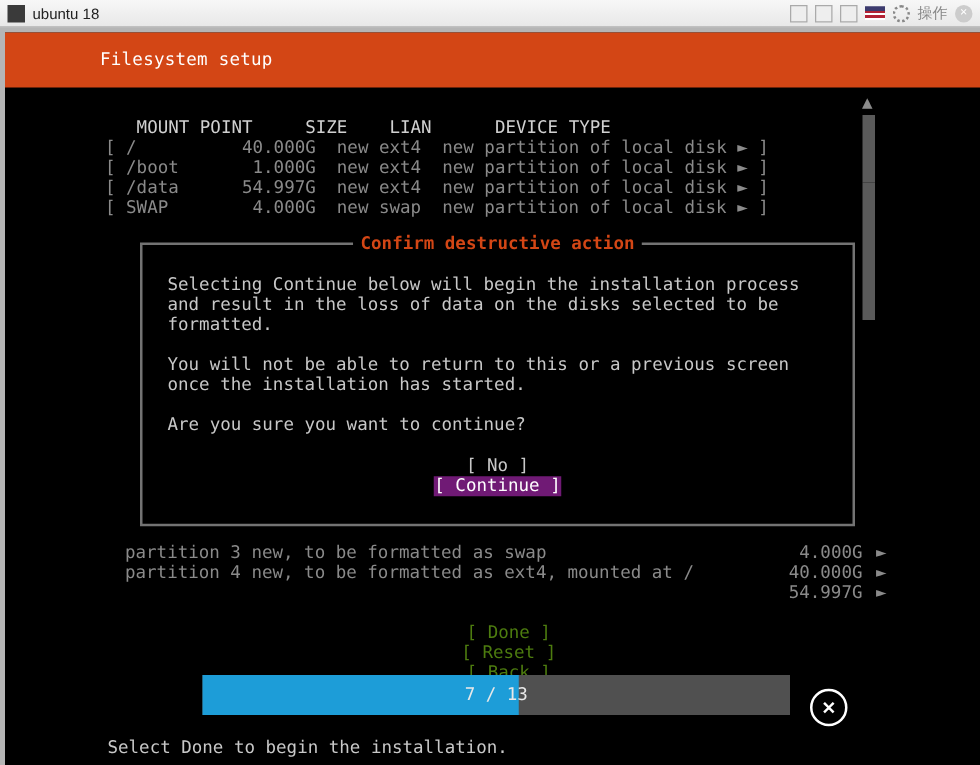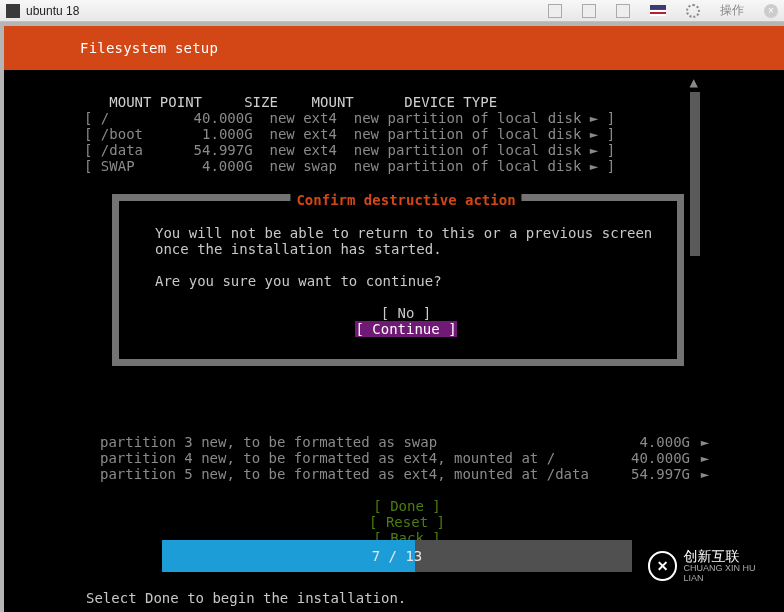--- a/index.html
+++ b/index.html
@@ -25,21 +25,21 @@
   }
   .titlebar .vm-icon {
     width: 14px;
     height: 14px;
     background: #3a3a3a;
     margin-right: 6px;
   }
   .titlebar-right {
     margin-left: auto;
     display: flex;
-    gap: 20px;
+    gap: 6px;
     align-items: center;
     color: #888;
   }
   .tb-ic { width:14px; height:14px; border:1px solid #aaa; background:#eee; }
   .tb-flag { width:16px; height:11px; background: linear-gradient(to bottom, #3c3b6e 0 33%, #b22234 33% 50%, #fff 50% 66%, #b22234 66% 83%, #fff 83% 100%); }
   .tb-gear { width:14px; height:14px; border-radius:50%; border:2px dotted #888; }
   .tb-close { width:14px; height:14px; border-radius:50%; background:#ccc; color:#fff; font-size:10px; line-height:14px; text-align:center; }
 
   .console {
     width: 780px;
@@ -76,23 +76,23 @@
     right: 86px;
     top: 4px;
     color: #8a8a8a;
   }
 
   .modal {
     position: absolute;
     left: 108px;
     top: 168px;
     width: 572px;
-    border: 7px solid #737373;
+    border: 2px solid #737373;
     background: #000;
-    padding: 0 0 14px 16px;
+    padding: 0 0 14px 0;
   }
   .modal-title-row {
     position: relative;
     height: 0;
   }
   .modal-title {
     position: absolute;
     left: 50%;
     transform: translateX(-50%);
     top: -9px;
@@ -234,38 +234,39 @@
 
 <div class="console">
 
   <div class="header-bar">
     <span>Filesystem setup</span>
   </div>
 
   <div class="content">
     <div class="scroll-up">▲</div>
 
-    <div class="table"><span class="thead">   <span>MOUNT POINT</span>     <span>SIZE</span>    <span>MOUNT</span>      <span>DEVICE TYPE</span></span>
+    <div class="table"><span class="thead">   <span>MOUNT POINT</span>     <span>SIZE</span>    <span>LIAN</span>      <span>DEVICE TYPE</span></span>
 [ <span>/</span>          <span>40.000G</span>  <span>new ext4</span>  <span>new partition of local disk</span> <span class="arrow">►</span> ]
 [ <span>/boot</span>       <span>1.000G</span>  <span>new ext4</span>  <span>new partition of local disk</span> <span class="arrow">►</span> ]
 [ <span>/data</span>      <span>54.997G</span>  <span>new ext4</span>  <span>new partition of local disk</span> <span class="arrow">►</span> ]
 [ <span>SWAP</span>        <span>4.000G</span>  <span>new swap</span>  <span>new partition of local disk</span> <span class="arrow">►</span> ]</div>
 
     <div class="scrollbar">
       <div class="sb-track"></div>
       <div class="sb-thumb-top"></div>
       <div class="sb-thumb-bot"></div>
     </div>
   </div>
 
   <div class="modal">
     <div class="modal-title-row">
       <span class="modal-title">Confirm destructive action</span>
     </div>
     <div class="modal-body">
+      <p>Selecting Continue below will begin the installation process and result in the loss of data on the disks selected to be formatted.</p>
       <p>You will not be able to return to this or a previous screen once the installation has started.</p>
       <p>Are you sure you want to continue?</p>
       <div class="modal-buttons">
         <div class="btn-line">[ <span>No</span>        ]</div>
         <div><span class="btn-selected">[ <span>Continue</span>  ]</span></div>
       </div>
     </div>
   </div>
 
   <div class="below">
@@ -273,39 +274,34 @@
         <span class="lab">partition 3  new, to be formatted as swap</span>
         <span class="sz">4.000G</span>
         <span class="ar">►</span>
       </div>
     <div class="prow">
         <span class="lab">partition 4  new, to be formatted as ext4, mounted at /</span>
         <span class="sz">40.000G</span>
         <span class="ar">►</span>
       </div>
     <div class="prow">
-        <span class="lab">partition 5  new, to be formatted as ext4, mounted at /data</span>
         <span class="sz">54.997G</span>
         <span class="ar">►</span>
       </div>
     <div class="bottom-btns">
       <div>[ <span>Done</span>      ]</div>
       <div>[ <span>Reset</span>     ]</div>
       <div>[ <span>Back</span>      ]</div>
     </div>
   </div>
 
   <div class="progress">
     <div class="progress-fill" id="pfill" style="width: 53.8%;"></div>
     <span class="progress-text">7 / 13</span>
   </div>
 
   <div class="footer-hint">Select Done to begin the installation.</div>
 
   <div class="watermark">
     <div class="wm-logo">✕</div>
-    <div>
-      <div class="wm-text">创新互联</div>
-      <div class="wm-sub">CHUANG XIN HU LIAN</div>
-    </div>
   </div>
 
 </div>
 
 </body></html>

